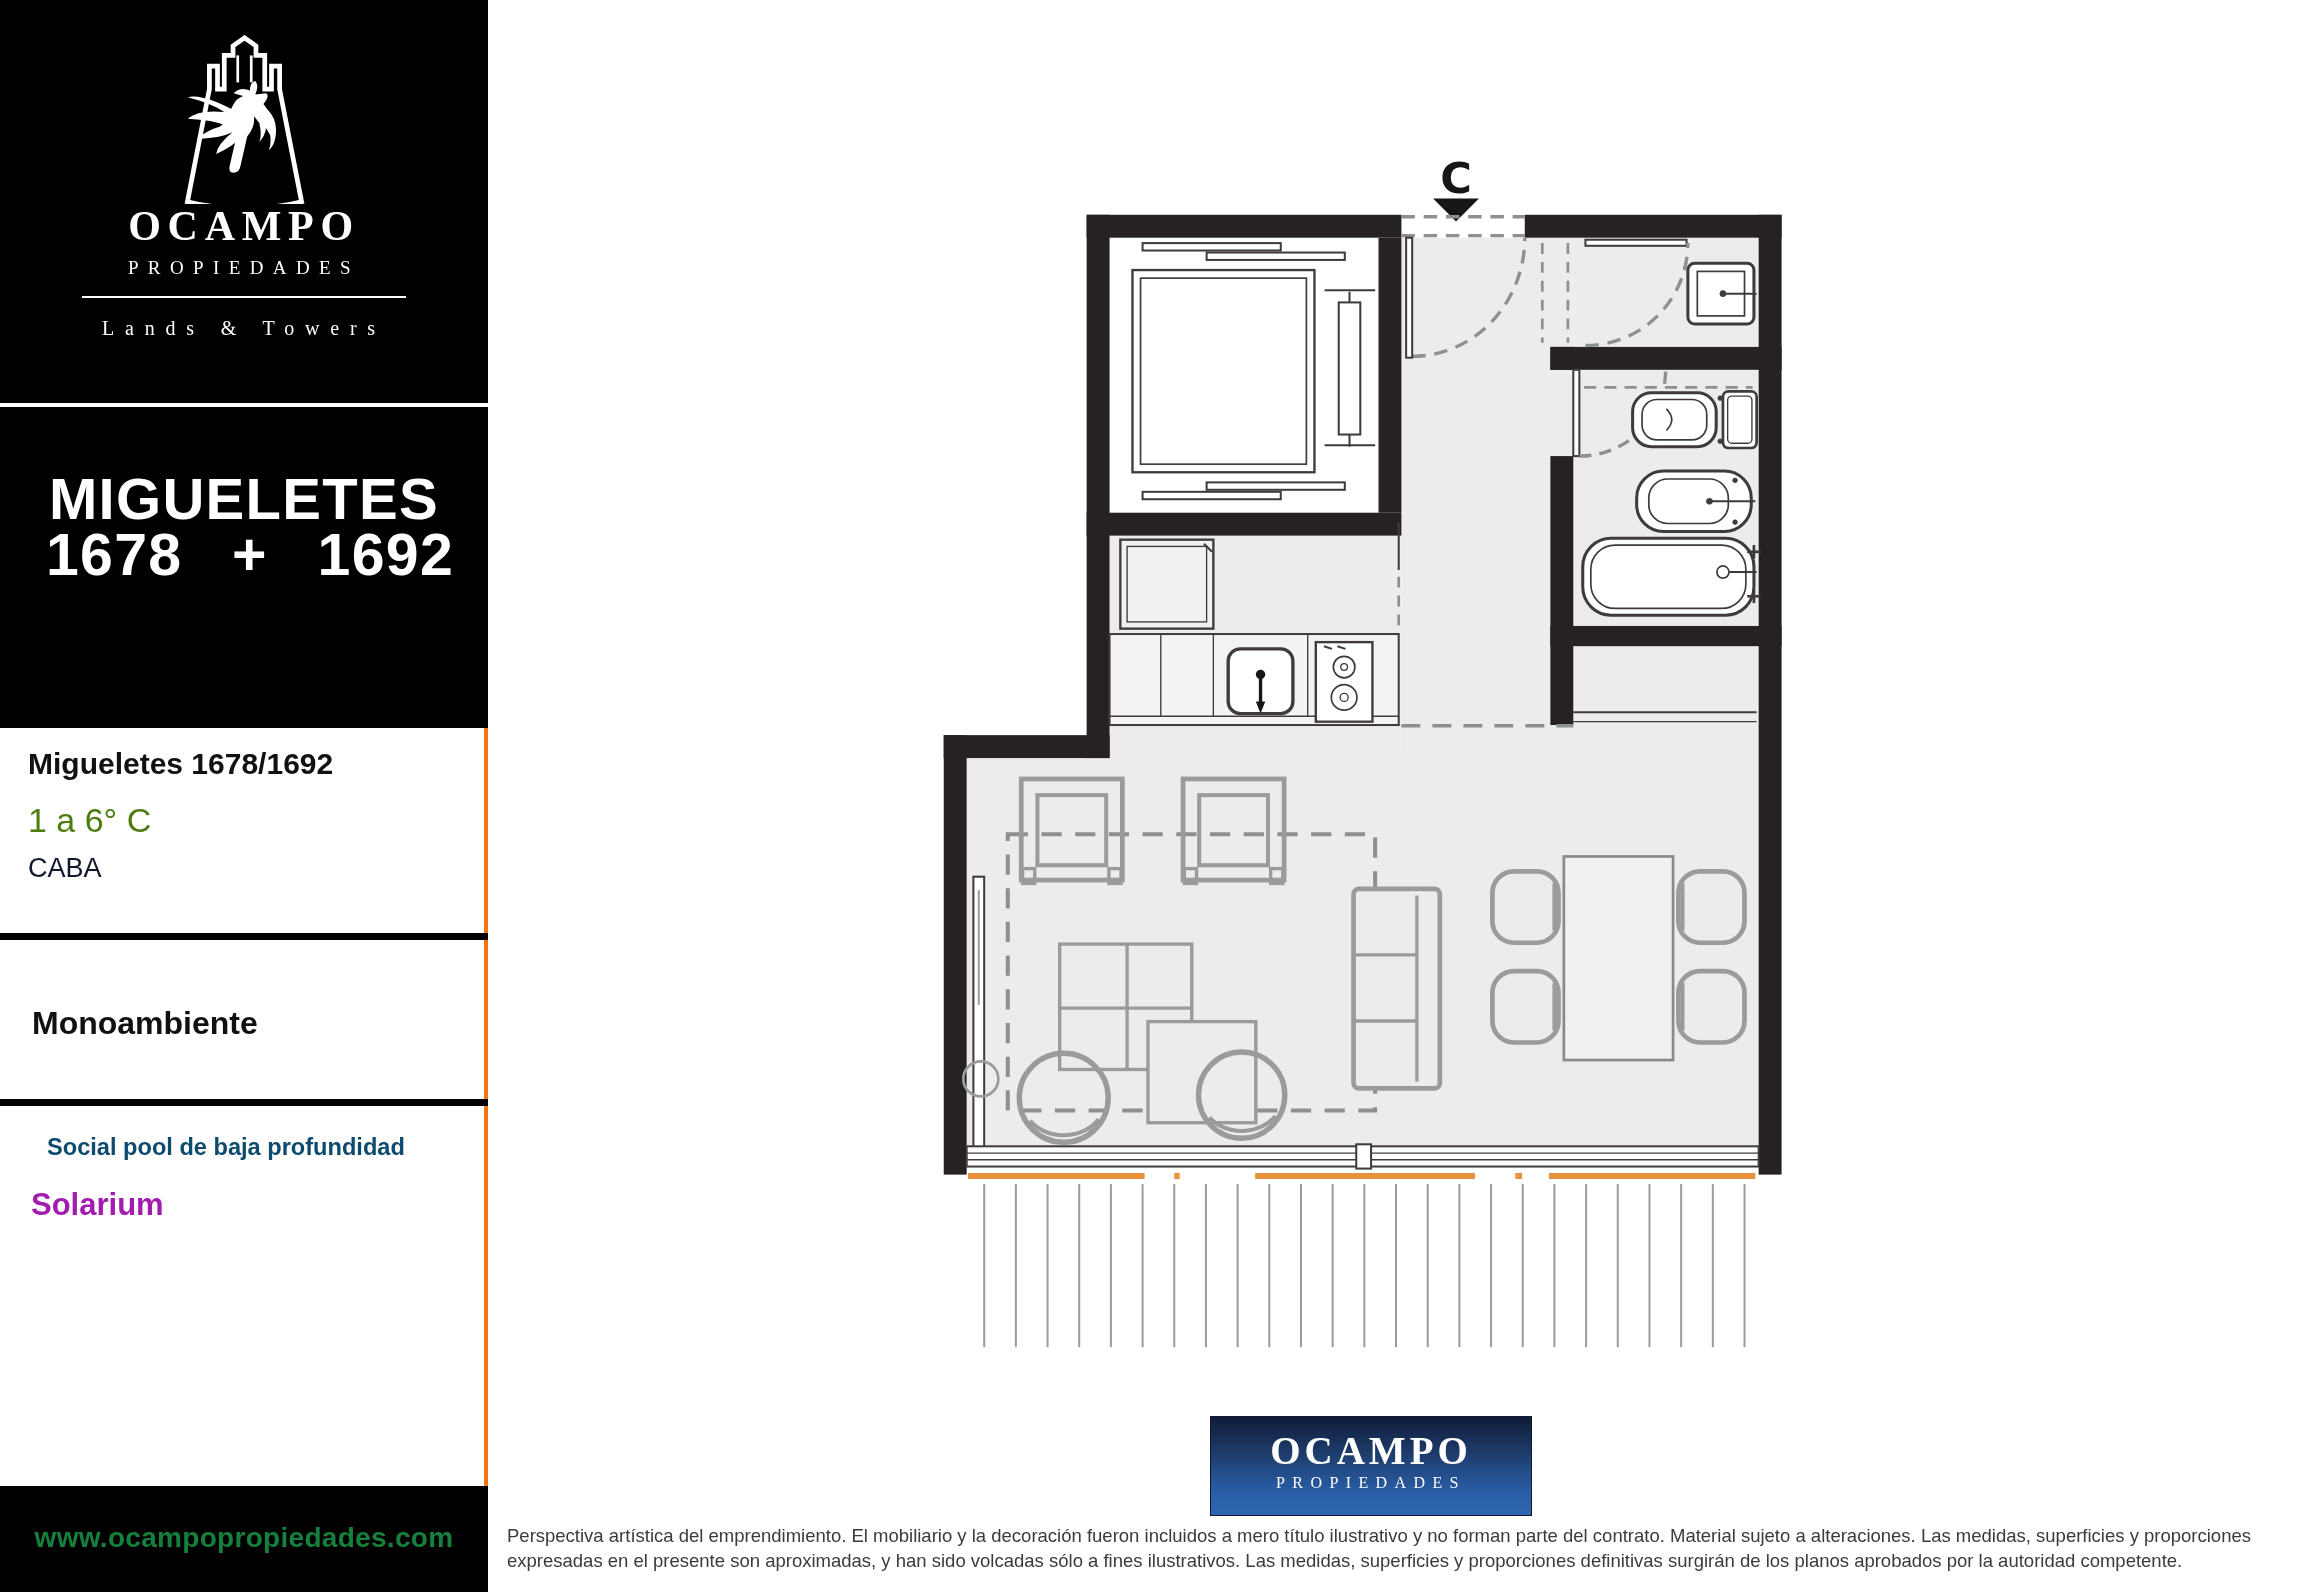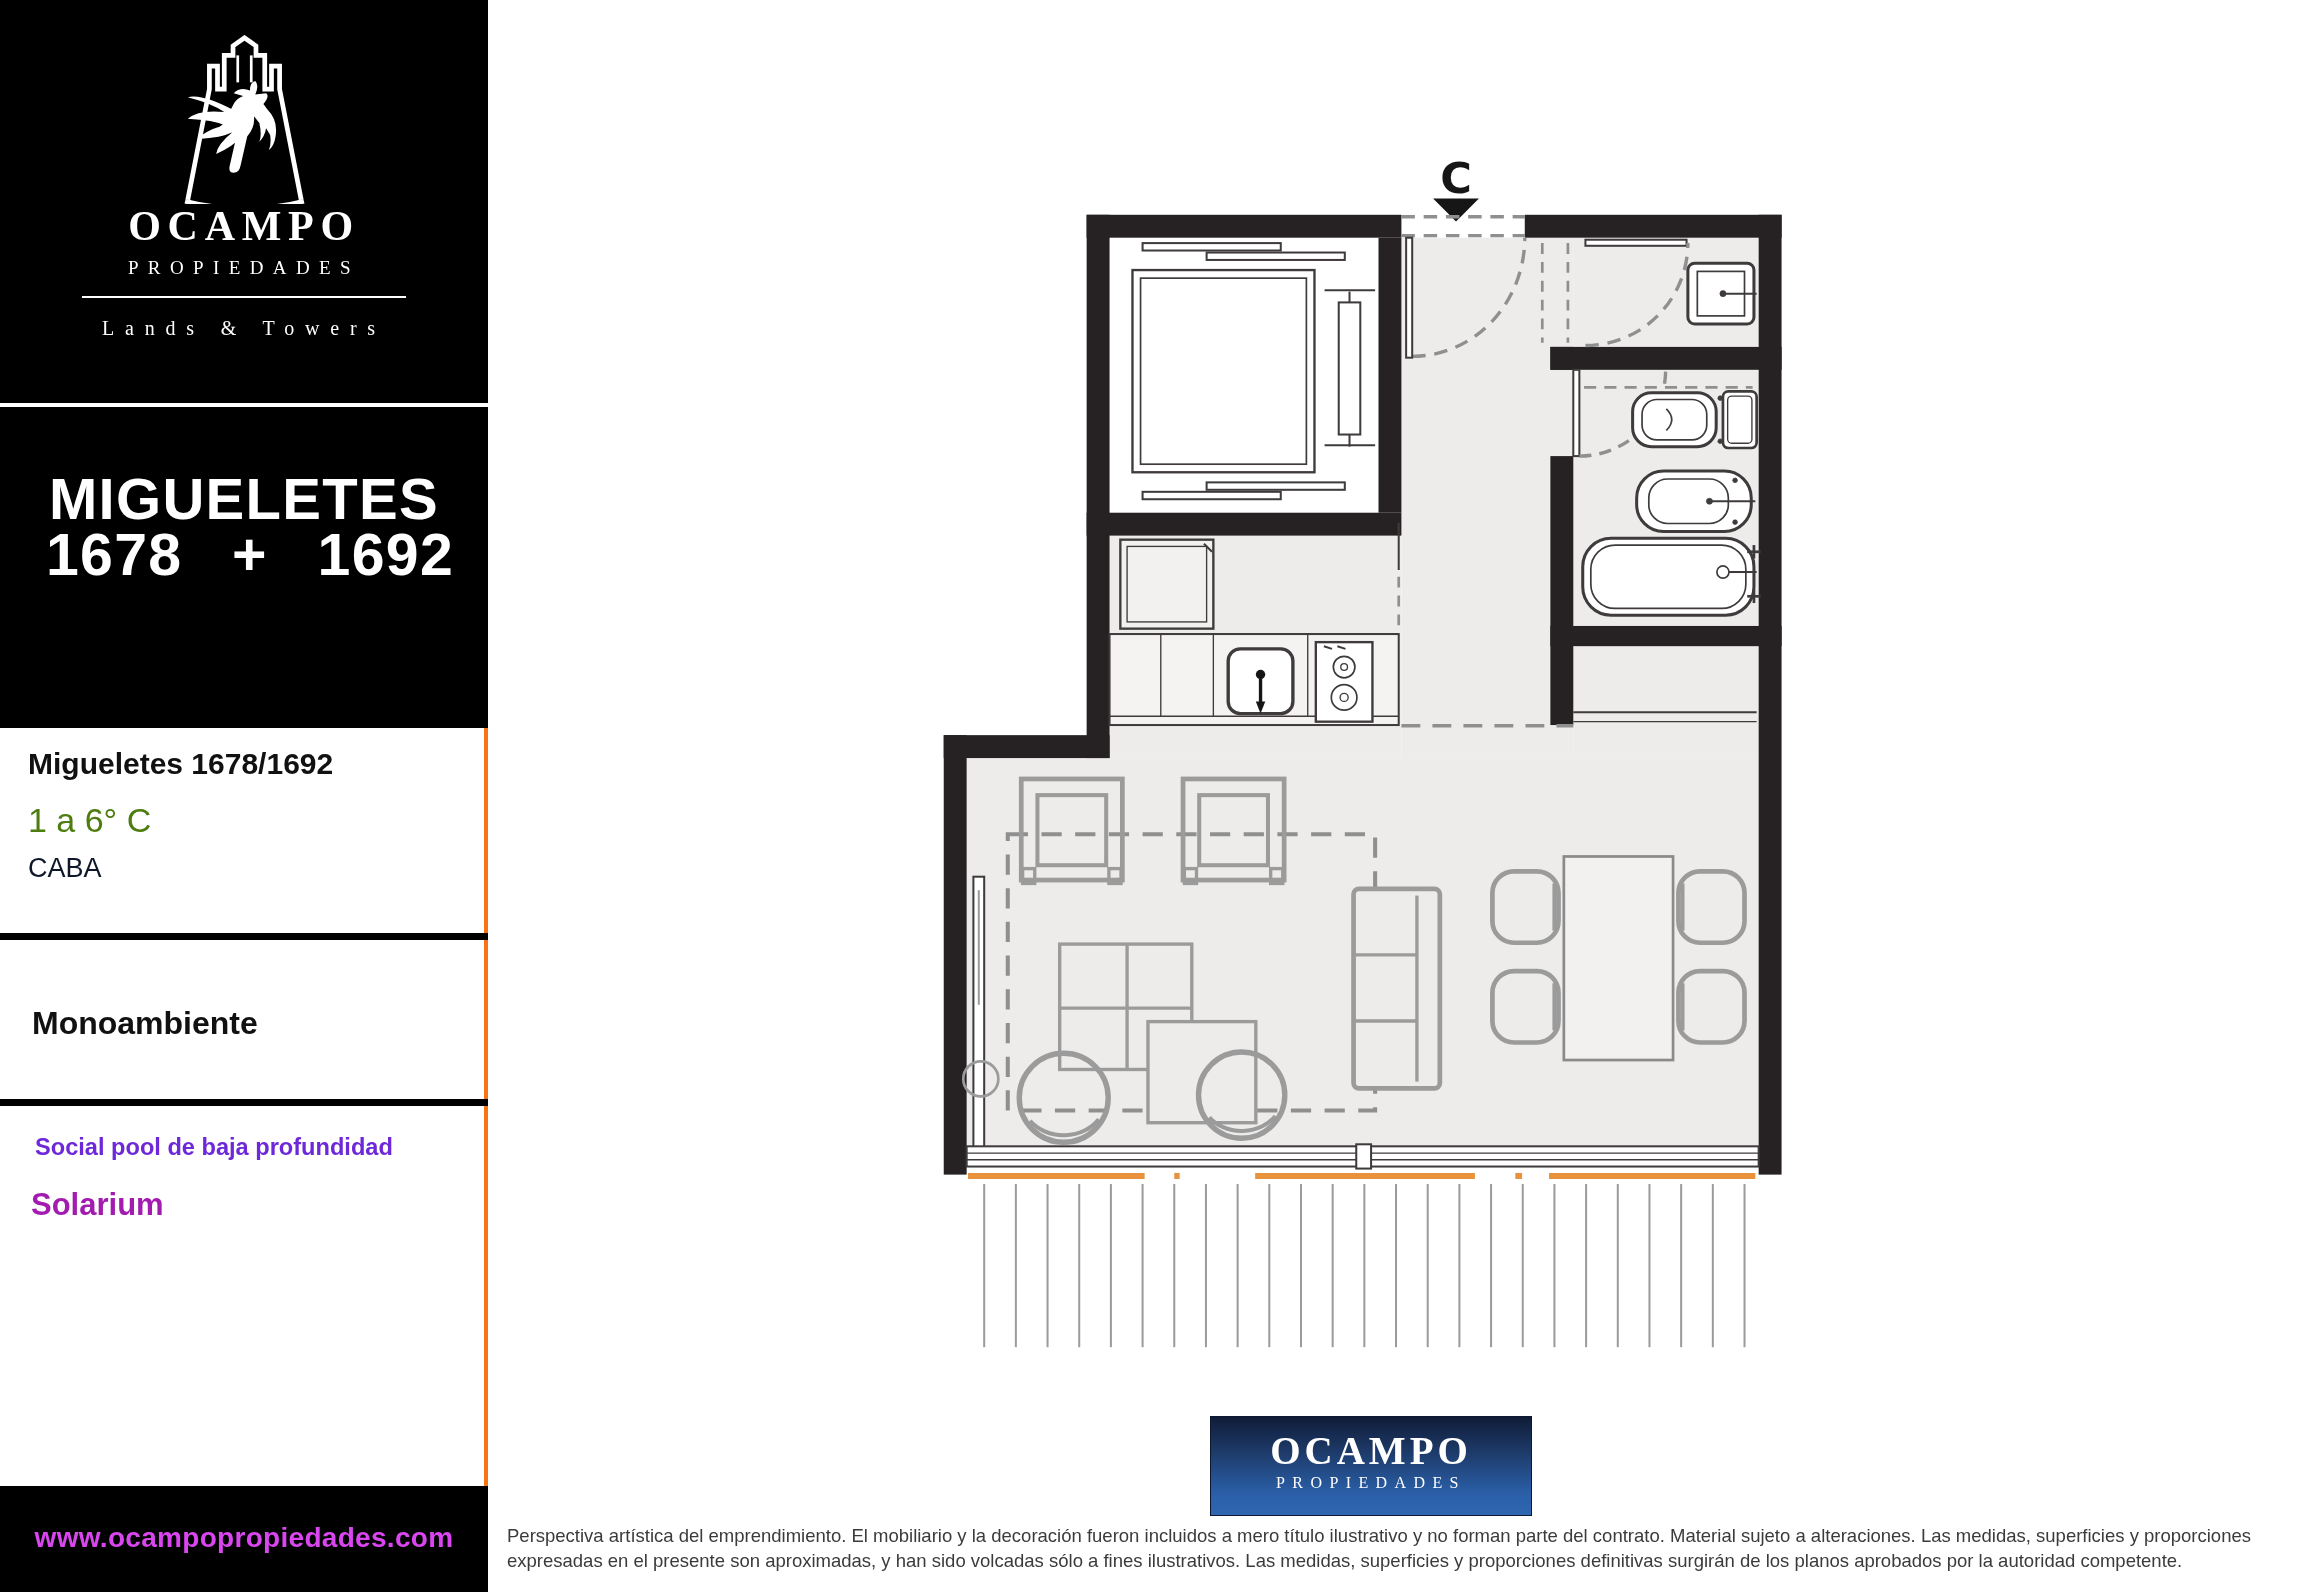--- a/index.html
+++ b/index.html
@@ -18,25 +18,25 @@
   .white-block{background:#ffffff;border-right:4px solid #f97316;color:#1b1b1b;}
   .info-block{left:0;top:728px;width:484px;height:205px;padding-left:0;}
   .info-address{position:absolute;left:28px;top:19px;font-size:30px;font-weight:bold;color:#111;}
   .info-floors{position:absolute;left:28px;top:73px;font-size:34px;color:#4d7c0f;}
   .info-city{position:absolute;left:28px;top:125px;font-size:27px;color:#0f172a;}
   .divider{left:0;top:933px;width:488px;height:6.7px;background:#000;}
   .mono-block{left:0;top:940px;width:484px;height:159px;}
   .mono-label{position:absolute;left:32px;top:65px;font-size:32px;font-weight:bold;color:#111;text-align:right;}
   .divider2{left:0;top:1099px;width:488px;height:6.7px;background:#000;}
   .amen-block{left:0;top:1106px;width:484px;height:380px;}
-  .amen-1{position:absolute;left:35px;top:28px;font-size:23.6px;font-weight:bold;color:#6d28d9;}
+  .amen-1{position:absolute;left:47px;top:28px;font-size:23.6px;font-weight:bold;color:#0c4a6e;}
   .amen-2{position:absolute;left:31px;top:81px;font-size:31px;font-weight:bold;color:#a21caf;}
   .web-block{left:0;top:1486px;width:488px;height:107px;background:#000;}
   .web-text{position:absolute;left:0;top:36px;width:488px;text-align:center;
-            font-size:28px;font-weight:bold;color:#d946ef;letter-spacing:0.3px;}
+            font-size:28px;font-weight:bold;color:#15803d;letter-spacing:0.3px;}
 
   
   .logo-svg{margin-top:35px;}
   .logo-name{font-family:"Liberation Serif",serif;font-size:42px;font-weight:bold;letter-spacing:6.7px;margin-top:-4px;}
   .logo-sub{font-family:"Liberation Serif",serif;font-size:19px;letter-spacing:9.4px;margin-top:6.7px;}
   .logo-rule{width:324px;height:2px;background:#fff;margin:17.5px auto 0 auto;}
   .logo-tagline{font-family:"Liberation Serif",serif;font-size:20px;letter-spacing:10.8px;margin-top:19px;}
 
   
   .footer-logo{left:1210px;top:1416px;width:320px;height:98px;

